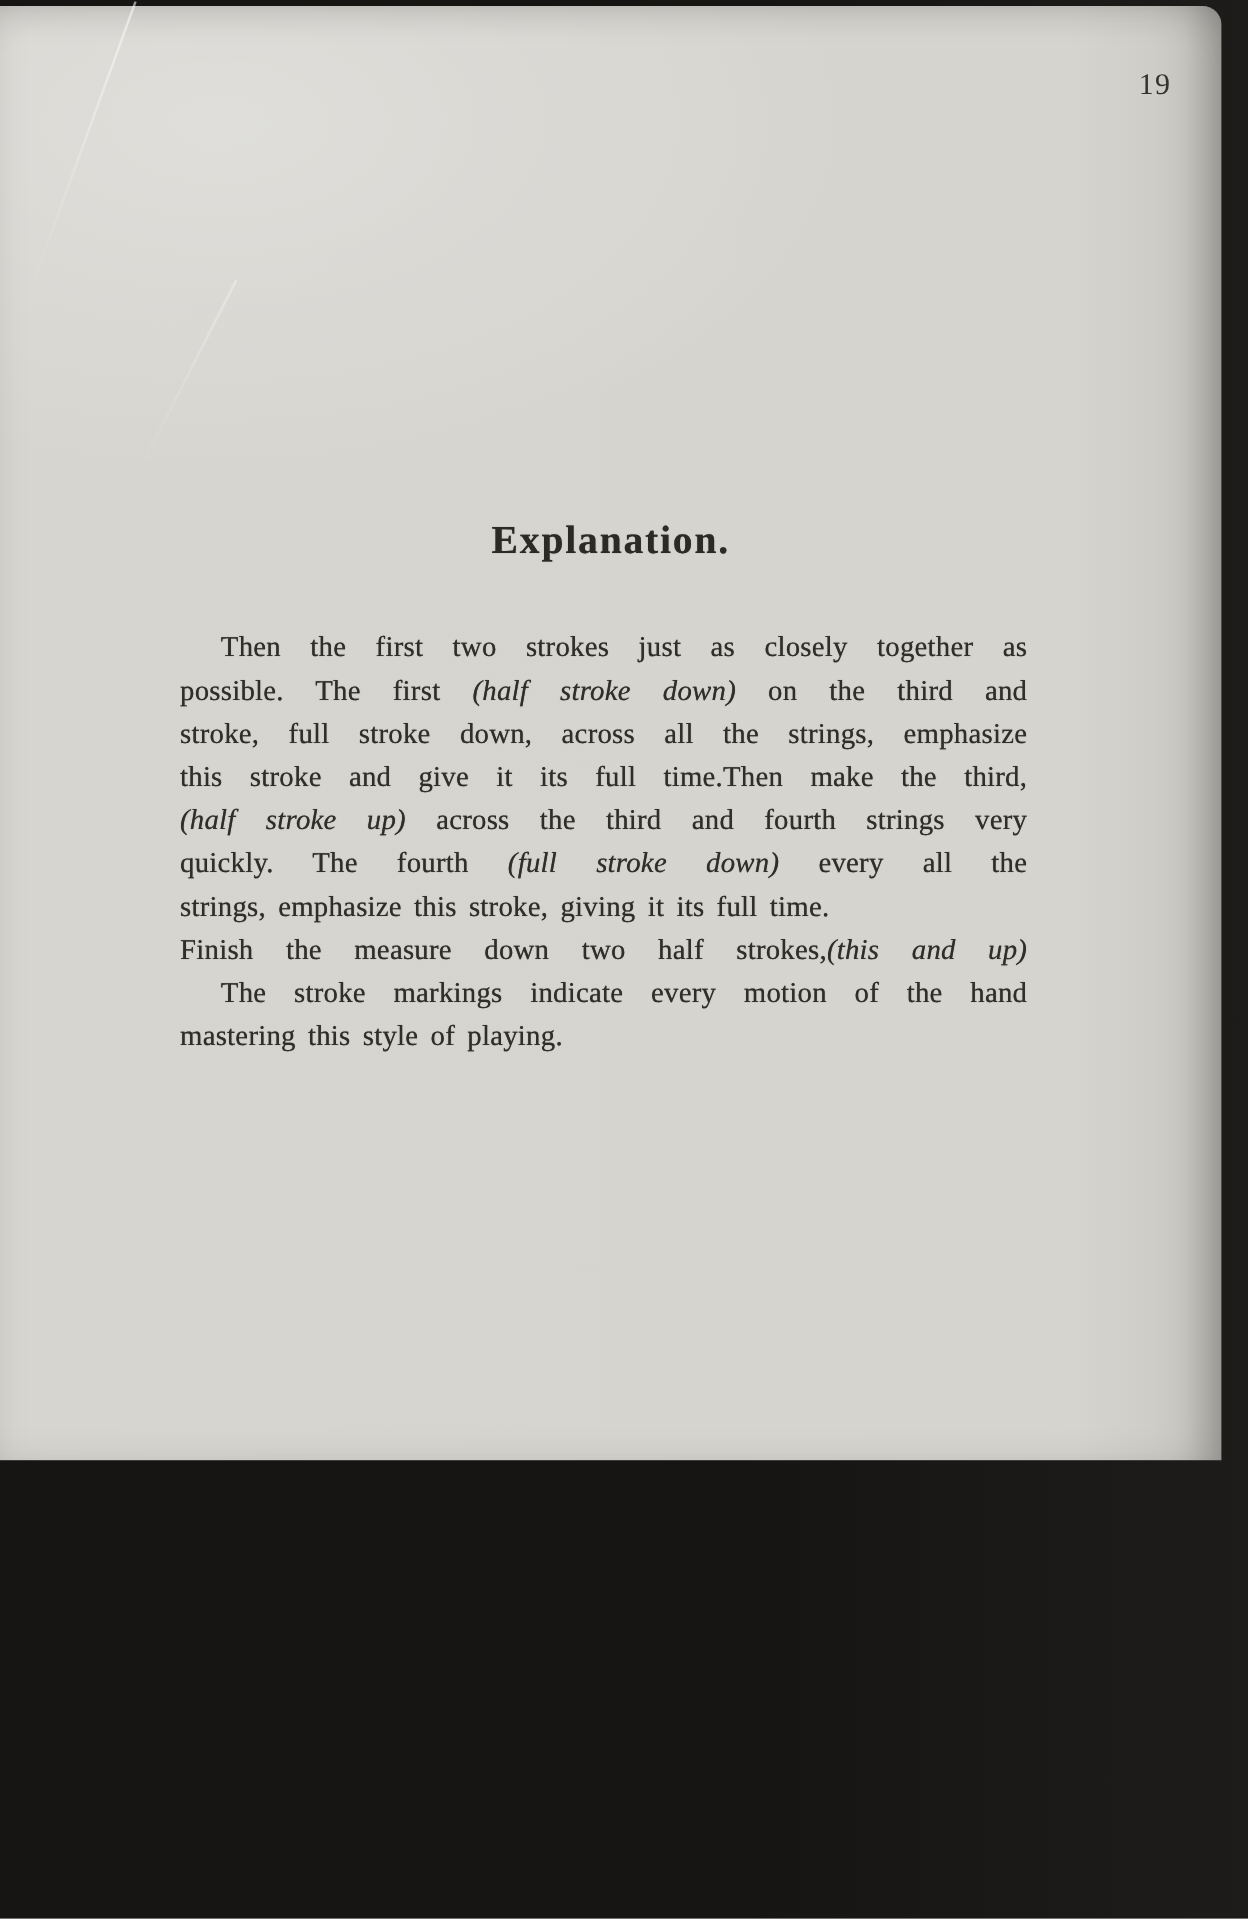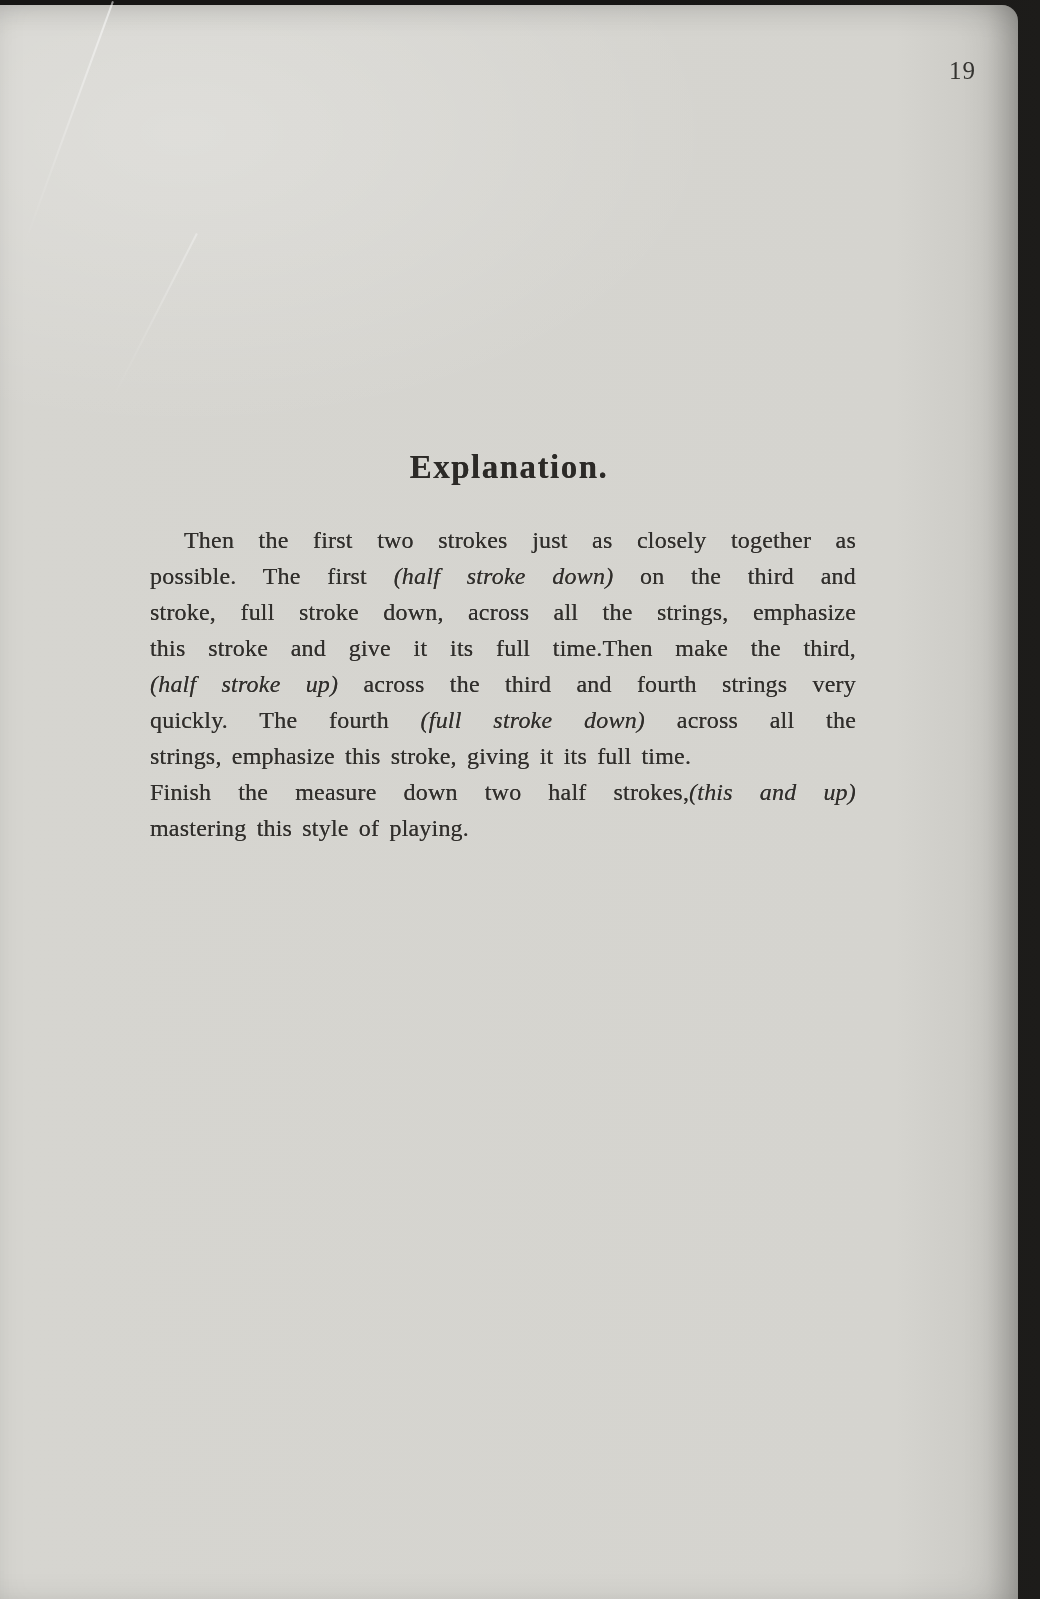--- a/index.html
+++ b/index.html
@@ -9,21 +9,21 @@
     font-family: "Liberation Serif", "DejaVu Serif", serif;
   }
   .scan-bg {
     position: relative;
     width: 1040px; height: 1599px;
     background: linear-gradient(to right, #161514 60%, #1d1c1a 100%);
   }
   .paper {
     position: absolute;
     left: 0; top: 5px;
-    width: 1018px; height: 1594px;
+    width: 1018px; height: 1212px;
     background:
       radial-gradient(ellipse 900px 500px at 18% 8%, rgba(255,255,255,0.22), rgba(255,255,255,0) 60%),
       linear-gradient(to right, #d6d5d0 0%, #d5d4cf 88%, #cbcac5 97%, #bdbcb7 100%);
     border-radius: 0 16px 0 0;
     box-shadow:
       inset -28px 0 45px -22px rgba(0,0,0,0.30),
       inset 0 22px 38px -28px rgba(0,0,0,0.18),
       inset 18px 0 40px -30px rgba(0,0,0,0.10);
   }
   .crease {
@@ -37,21 +37,21 @@
   .crease-2 { left: 196px; top: 228px; height: 190px; transform: rotate(27deg); opacity: 0.6; }
   .page-number {
     position: absolute;
     top: 52px; right: 42px;
     font-size: 25px;
     letter-spacing: 1px;
     color: #343330;
   }
   .heading {
     position: absolute;
-    top: 444px; left: 0;
+    top: 428px; left: 0;
     width: 100%;
     margin: 0;
     text-align: center;
     font-size: 33px;
     font-weight: bold;
     letter-spacing: 1.5px;
     color: #2c2a27;
     text-shadow: 0 0 0.6px rgba(44,42,39,0.8);
   }
   .text-block {
@@ -87,22 +87,23 @@
     <div class="crease crease-2"></div>
     <div class="page-number">19</div>
     <h1 class="heading">Explanation.</h1>
     <div class="text-block">
         <div class="paragraph">
           <div class="line indent"><span class="rm">Then the first two strokes just as closely together as</span></div>
           <div class="line"><span class="rm">possible. The first </span><span class="it">(half stroke down)</span><span class="rm"> on the third and</span></div>
           <div class="line"><span class="rm">stroke, full stroke down, across all the strings, emphasize</span></div>
           <div class="line"><span class="rm">this stroke and give it its full time.Then make the third,</span></div>
           <div class="line"><span class="it">(half stroke up)</span><span class="rm"> across the third and fourth strings very</span></div>
-          <div class="line"><span class="rm">quickly. The fourth </span><span class="it">(full stroke down)</span><span class="rm"> across all the</span></div>
+          <div class="line"><span class="rm">quickly. The fourth </span><span class="it">(full stroke down)</span><span class="rm"> every all the</span></div>
           <div class="line last"><span class="rm">strings, emphasize this stroke, giving it its full time.</span></div>
           <div class="line"><span class="rm">Finish the measure down two half strokes,</span><span class="it">(this and up)</span></div>
         </div>
         <div class="paragraph">
+          <div class="line indent"><span class="rm">The stroke markings indicate every motion of the hand</span></div>
           <div class="line last"><span class="rm">mastering this style of playing.</span></div>
         </div>
       </div>
   </div>
 </div>
 
 </body></html>

